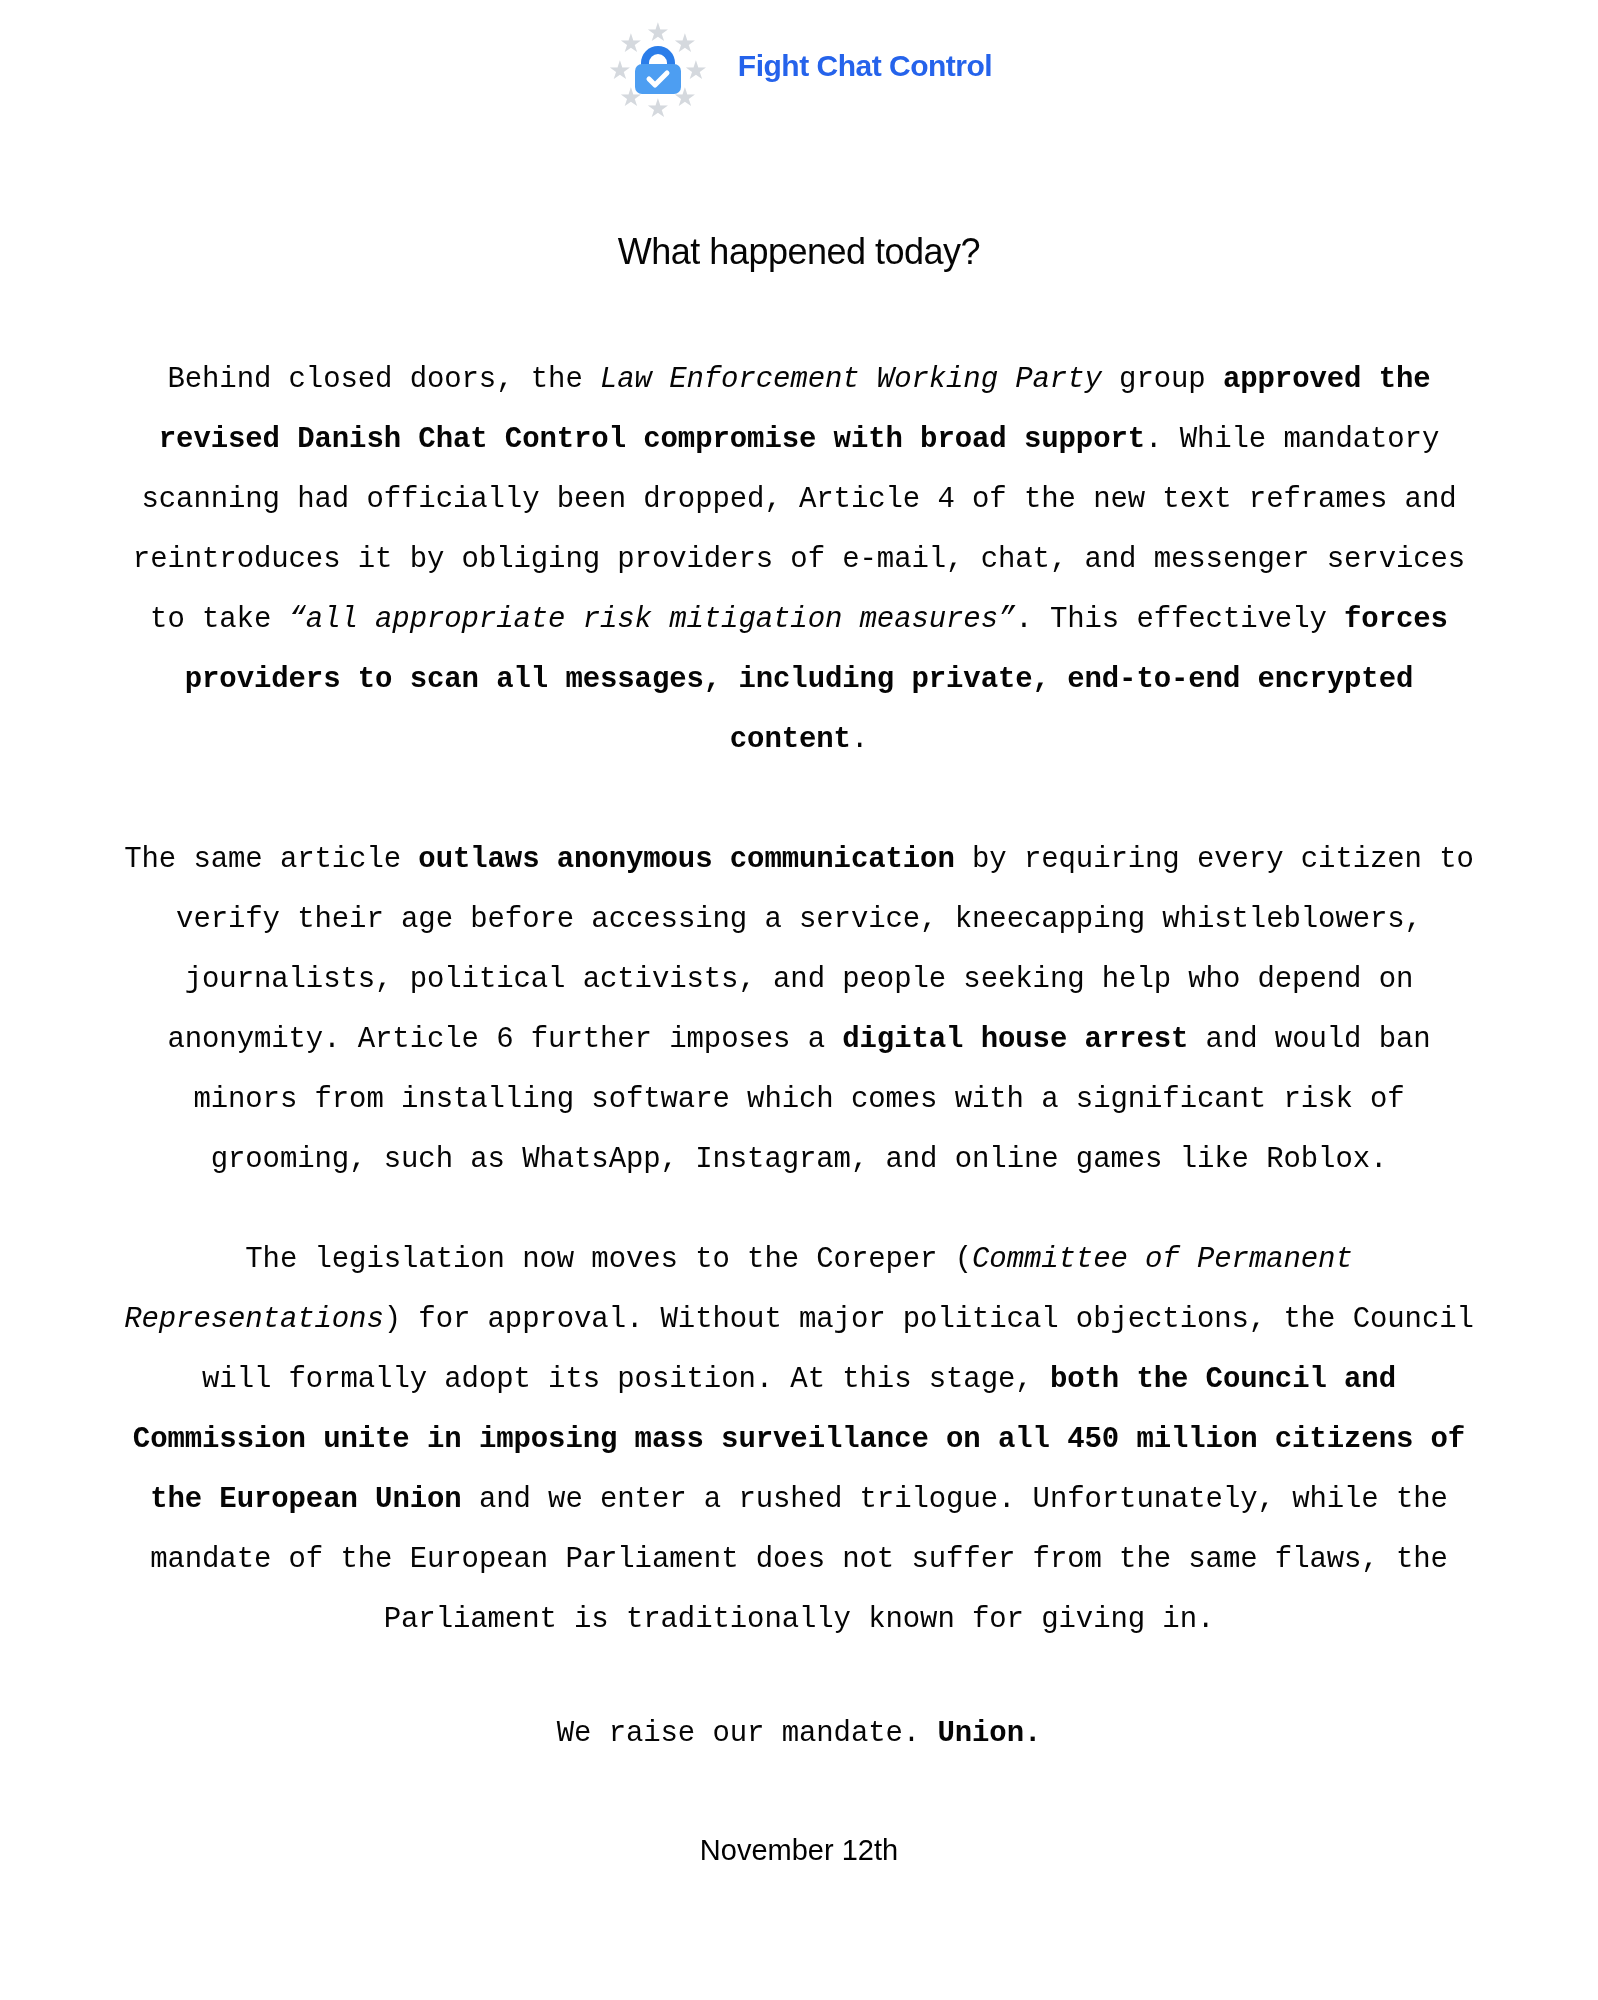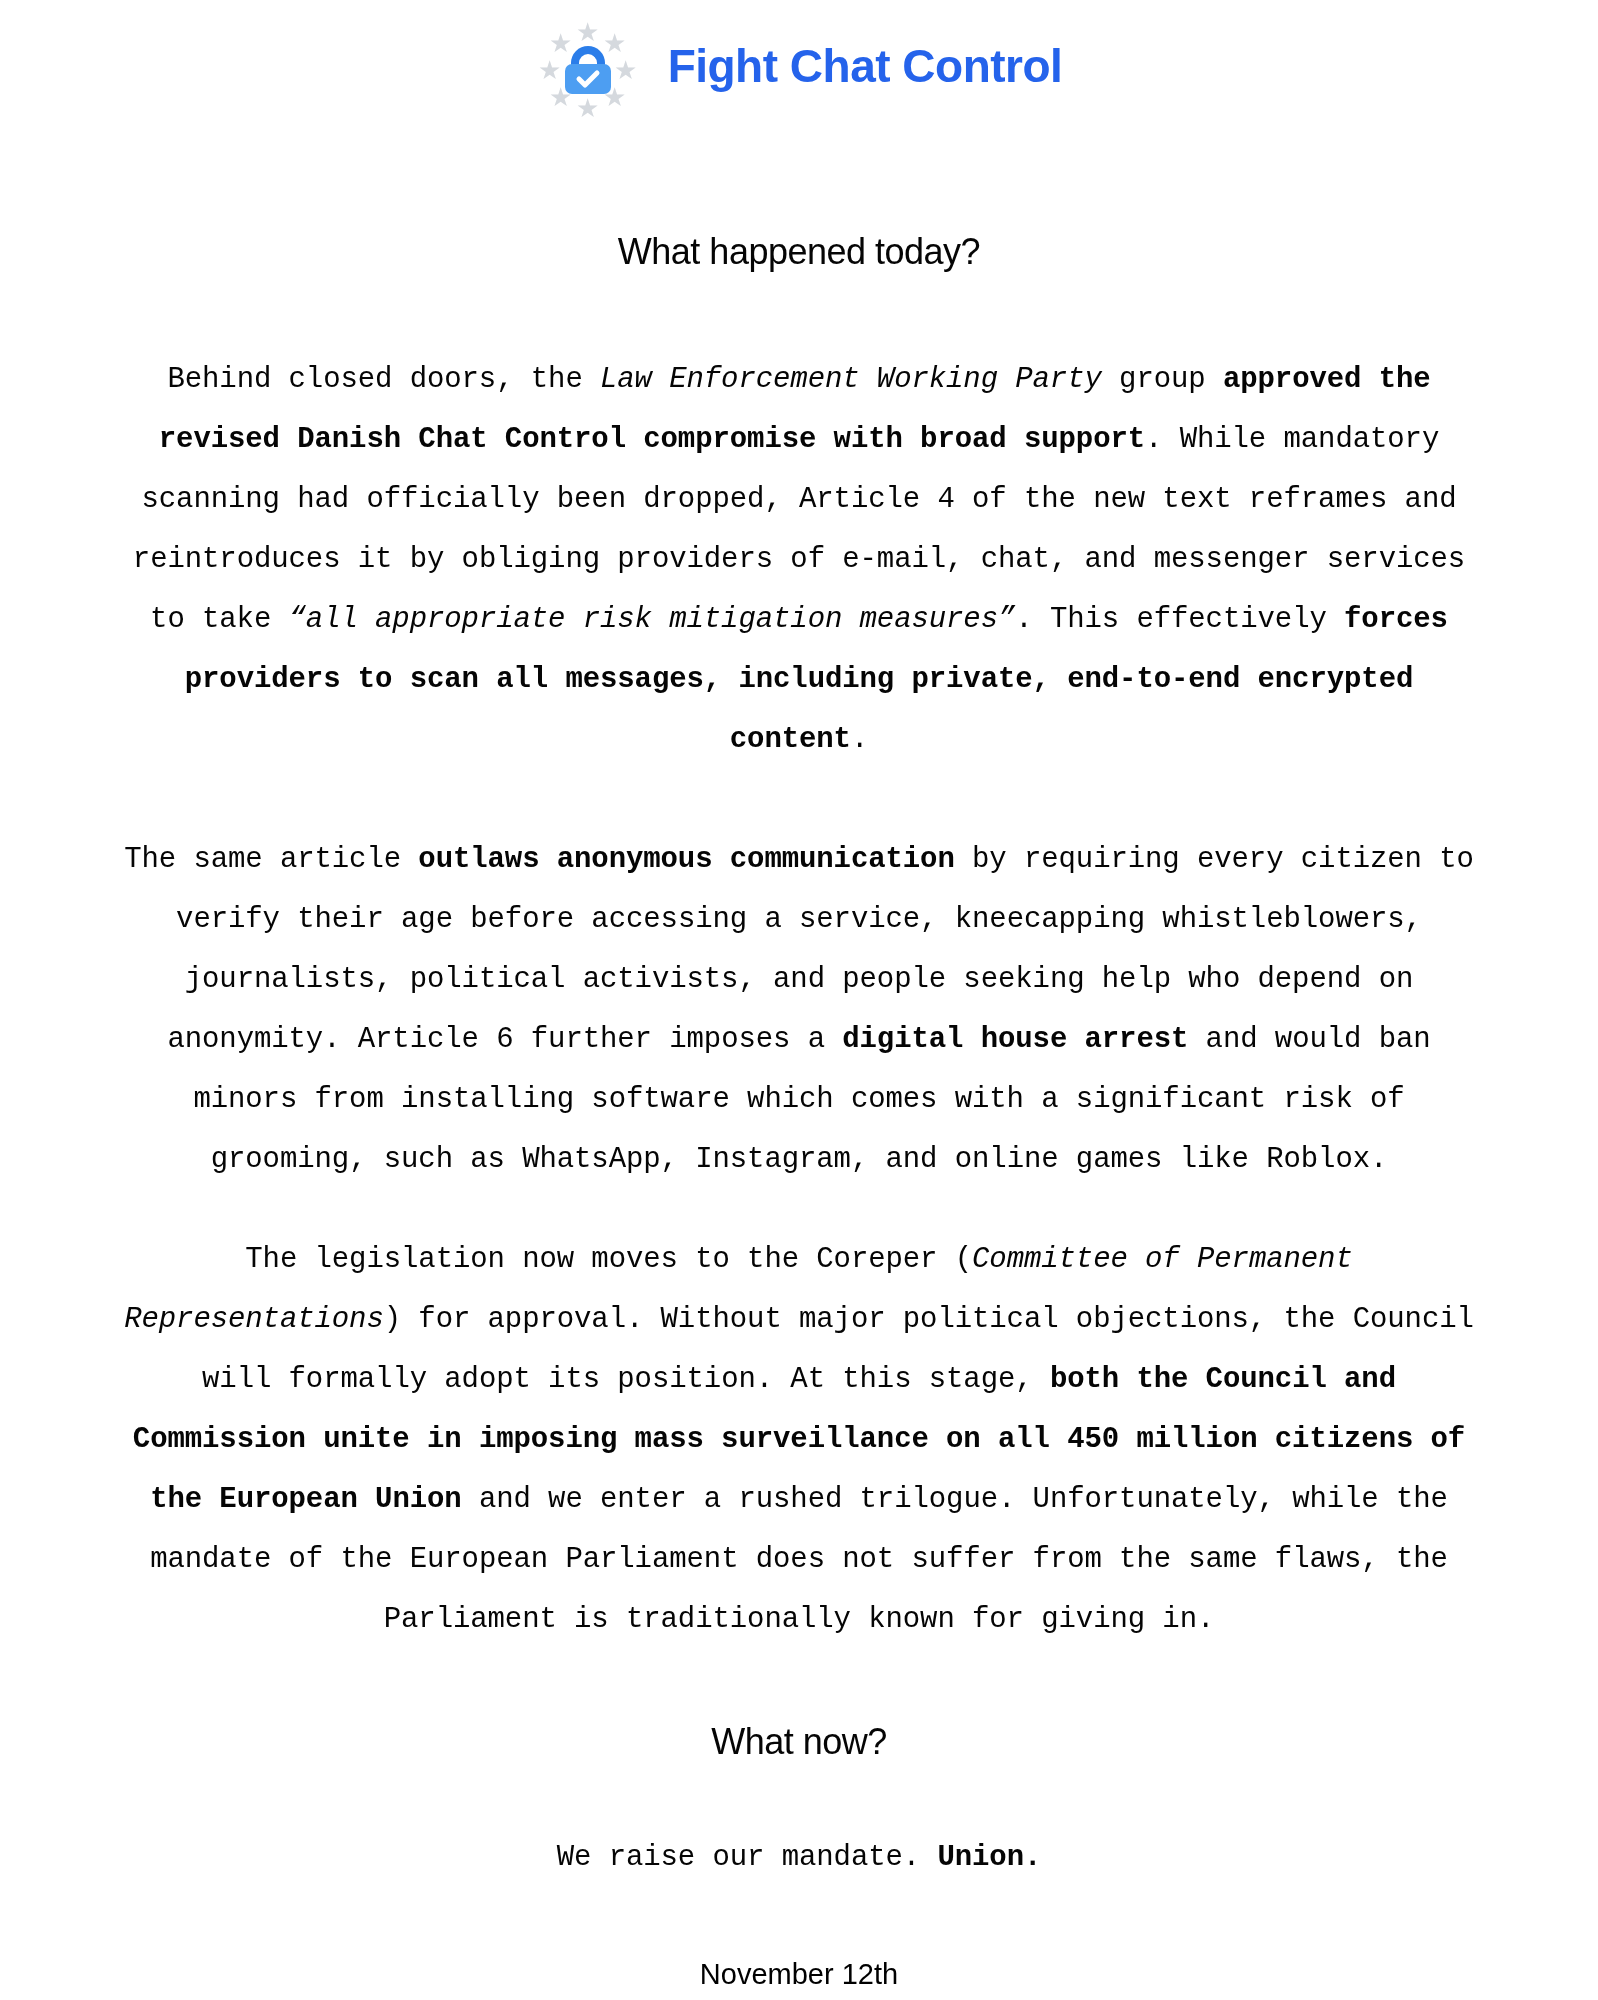--- a/index.html
+++ b/index.html
@@ -53,21 +53,21 @@
   }
   .lock-body {
     position: absolute;
     left: 29px; top: 50px;
     width: 46px; height: 30px;
     background: #4d9ef2;
     border-radius: 7px;
     display: flex; align-items: center; justify-content: center;
   }
   .brand-title {
-    font-size: 46px;
+    font-size: 30px;
     font-weight: 700;
     letter-spacing: -0.5px;
     color: #2563eb;
     white-space: nowrap;
   }
 
   
   .article {
     width: 1356px;
     margin: 0 auto;
@@ -137,20 +137,19 @@
   </header>
 
   <main class="article">
 
     <h2 class="section-heading" id="heading-today">What happened today?</h2>
     <p class="body-paragraph" id="paragraph-today-1"><span class="seg-normal">Behind closed doors, the </span><span class="seg-italic">Law Enforcement Working Party</span><span class="seg-normal"> group </span><span class="seg-bold">approved the revised Danish Chat Control compromise with broad support</span><span class="seg-normal">. While mandatory scanning had officially been dropped, Article 4 of the new text reframes and reintroduces it by obliging providers of e-mail, chat, and messenger services to take </span><span class="seg-italic">“all appropriate risk mitigation measures”</span><span class="seg-normal">. This effectively </span><span class="seg-bold">forces providers to scan all messages, including private, end-to-end encrypted content</span><span class="seg-normal">.</span></p>
     <p class="body-paragraph" id="paragraph-today-2"><span class="seg-normal">The same article </span><span class="seg-bold">outlaws anonymous communication</span><span class="seg-normal"> by requiring every citizen to verify their age before accessing a service, kneecapping whistleblowers, journalists, political activists, and people seeking help who depend on anonymity. Article 6 further imposes a </span><span class="seg-bold">digital house arrest</span><span class="seg-normal"> and would ban minors from installing software which comes with a significant risk of grooming, such as WhatsApp, Instagram, and online games like Roblox.</span></p>
 
     <p class="body-paragraph" id="paragraph-next-1"><span class="seg-normal">The legislation now moves to the Coreper (</span><span class="seg-italic">Committee of Permanent Representations</span><span class="seg-normal">) for approval. Without major political objections, the Council will formally adopt its position. At this stage, </span><span class="seg-bold">both the Council and Commission unite in imposing mass surveillance on all 450 million citizens of the European Union</span><span class="seg-normal"> and we enter a rushed trilogue. Unfortunately, while the mandate of the European Parliament does not suffer from the same flaws, the Parliament is traditionally known for giving in.</span></p>
 
-    <h2 class="section-heading" id="heading-now">What now?</h2>
     <p class="body-paragraph" id="paragraph-now-1"><span class="seg-normal">We raise our mandate. </span><span class="seg-bold">Union.</span></p>
 
     <div class="date-footer">November 12th</div>
 
   </main>
 
 </div>
 
 </body></html>

